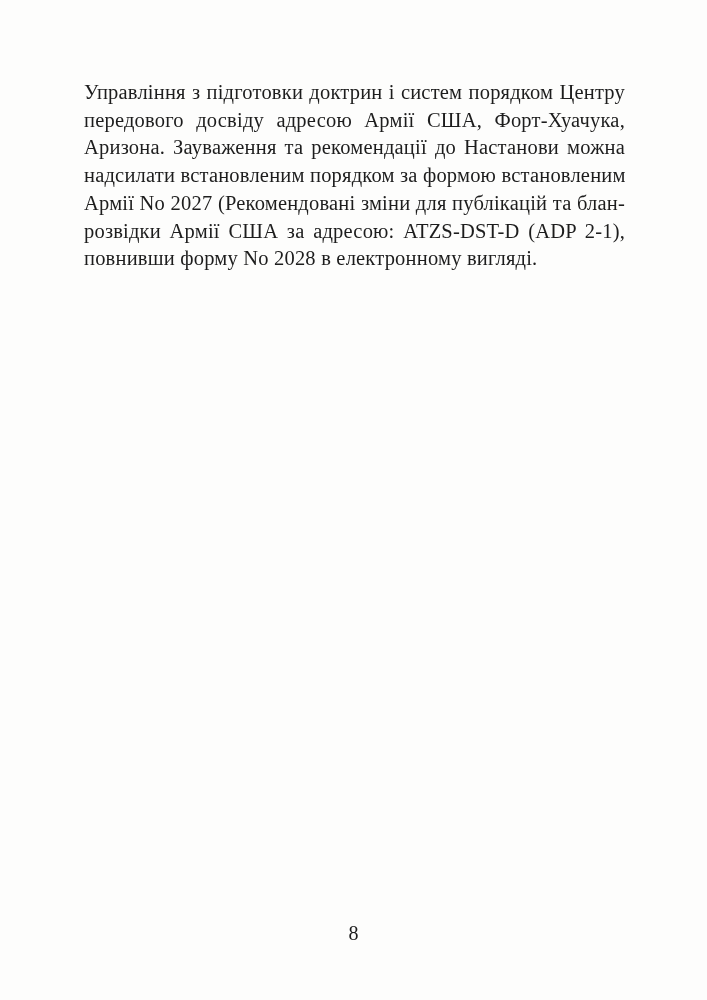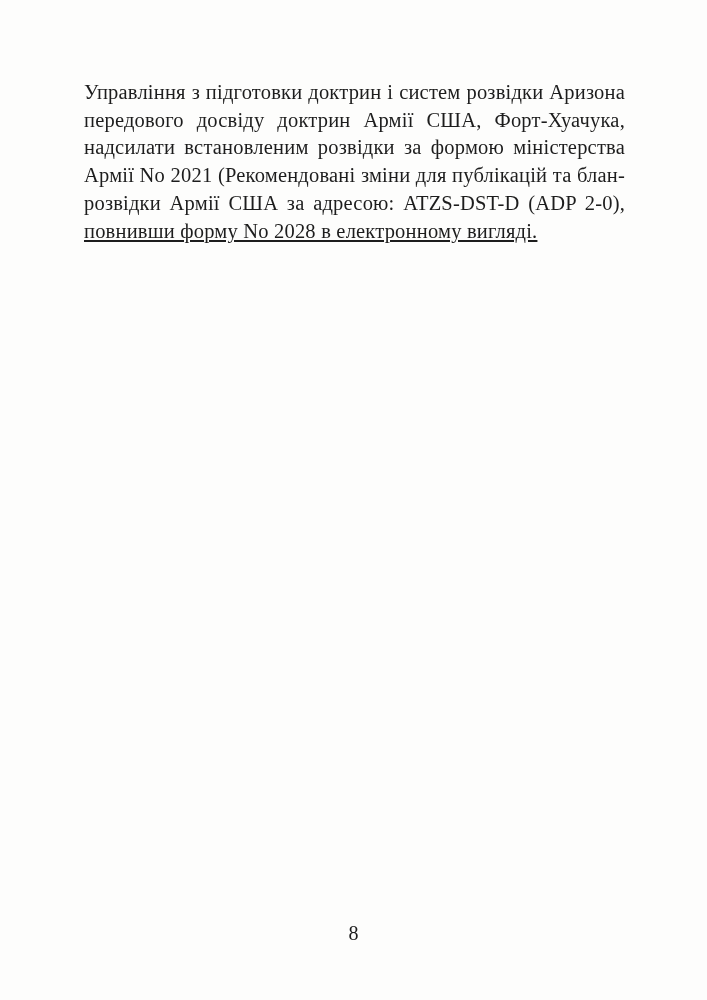--- a/index.html
+++ b/index.html
@@ -26,41 +26,41 @@
     line-height: 27.7px;
     letter-spacing: 0.2px;
   }
   .line {
     text-align: justify;
     text-align-last: justify;
     white-space: nowrap;
   }
   .line.last {
     text-align-last: left;
-    text-decoration: underline;
   }
   .page-number {
     position: absolute;
     top: 921px;
     left: 0;
     width: 100%;
     text-align: center;
     font-size: 20px;
     line-height: 24px;
   }
 </style>
 </head>
 <body>
 
 <div class="page">
 
   <div class="text-block">
-    <div class="line">Управління з підготовки доктрин і систем розвідки Аризона</div>
-    <div class="line">передового досвіду доктрин Армії США, Форт-Хуачука,</div>
-    <div class="line">надсилати встановленим розвідки за формою міністерства</div>
-    <div class="line">Армії No 2021 (Рекомендовані зміни для публікацій та блан-</div>
-    <div class="line">розвідки Армії США за адресою: ATZS-DST-D (ADP 2-0),</div>
+    <div class="line">Управління з підготовки доктрин і систем порядком Центру</div>
+    <div class="line">передового досвіду адресою Армії США, Форт-Хуачука,</div>
+    <div class="line">Аризона. Зауваження та рекомендації до Настанови можна</div>
+    <div class="line">надсилати встановленим порядком за формою встановленим</div>
+    <div class="line">Армії No 2027 (Рекомендовані зміни для публікацій та блан-</div>
+    <div class="line">розвідки Армії США за адресою: ATZS-DST-D (ADP 2-1),</div>
     <div class="line last">повнивши форму No 2028 в електронному вигляді.</div>
   </div>
 
   <div class="page-number">8</div>
 
 </div>
 
 </body></html>

